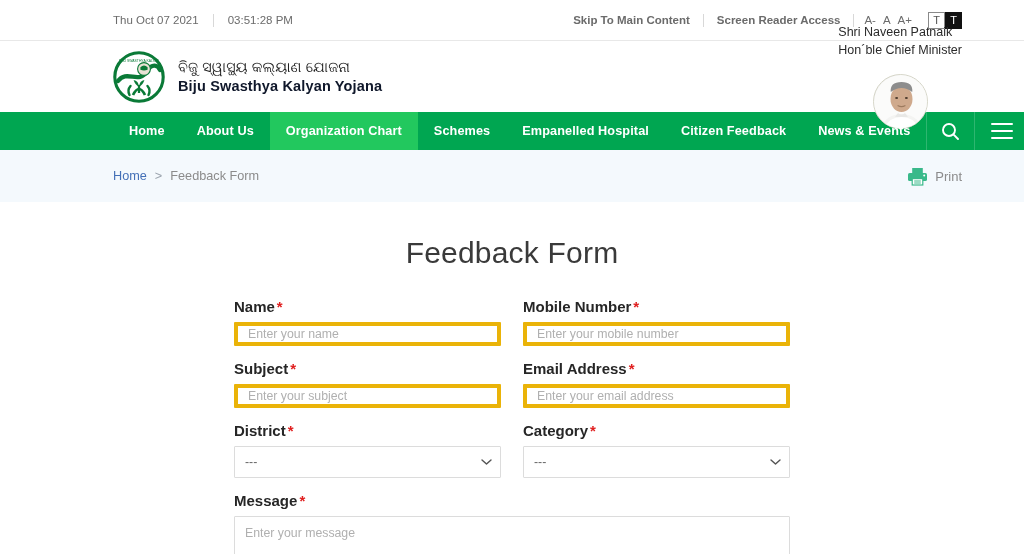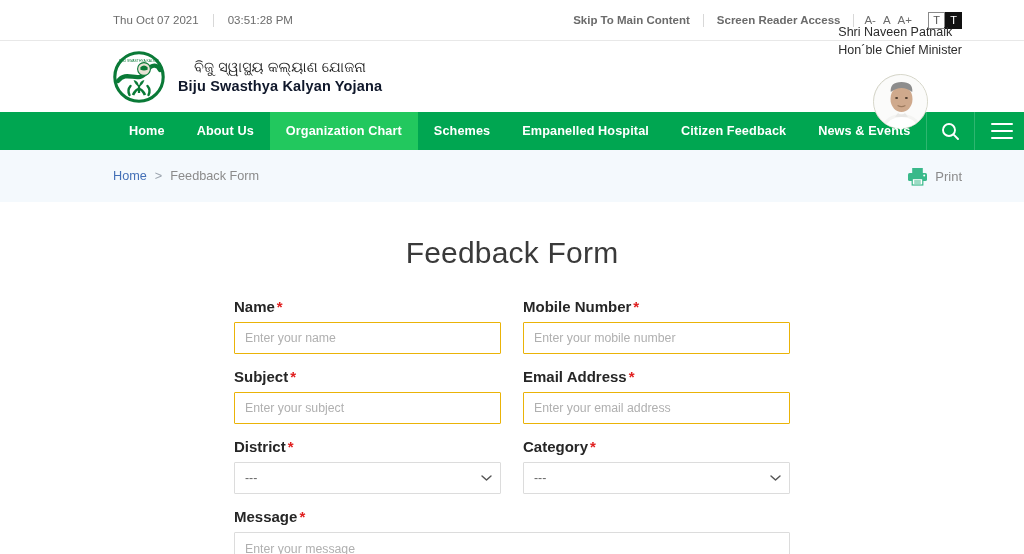--- a/index.html
+++ b/index.html
@@ -40,21 +40,21 @@
   .theme-dark { background: #111111; color: #ffffff; border: 1px solid #111111; }
 
   
   .header {
     height: 71px;
     display: flex;
     align-items: center;
     background: #ffffff;
     padding: 0 62px 0 113px;
   }
-  .brand { display: flex; align-items: center; gap: 13px; text-align: center; }
+  .brand { display: flex; align-items: center; gap: 13px; }
   .logo-emblem { width: 52px; height: 52px; flex: 0 0 52px; }
   .brand-text { line-height: 1.28; }
   .brand-odia { font-size: 14.5px; color: #1d1d1d; letter-spacing: .1px; }
   .brand-en { font-size: 14.5px; font-weight: bold; color: #0f172a; letter-spacing: .15px; }
   .cm-block { margin-left: auto; display: flex; align-items: center; gap: 14px; flex-direction: column; }
   .cm-text { text-align: left; font-size: 12.5px; color: #2b2b2b; line-height: 1.42; }
   .cm-photo {
     width: 55px; height: 55px; border-radius: 50%;
     border: 1px solid #d6d6c8; overflow: hidden; flex: 0 0 55px;
     background: #efefef;
@@ -122,22 +122,22 @@
   .field-label {
     display: block;
     font-size: 15px;
     font-weight: bold;
     color: #262626;
     margin-bottom: 7px;
   }
   .req { color: #e02020; font-weight: bold; padding-left: 2px; }
   .field-input {
     width: 100%;
-    height: 32px;
-    border: 1px solid #eab308;
+    height: 24px;
+    border: 4px solid #eab308;
     background: #ffffff;
     font-family: "Liberation Sans", sans-serif;
     font-size: 12.3px;
     color: #333;
     padding: 0 10px;
     border-radius: 1px;
     outline: none;
   }
   .field-input::placeholder { color: #b0b0b0; }
   .select-wrap { position: relative; }

